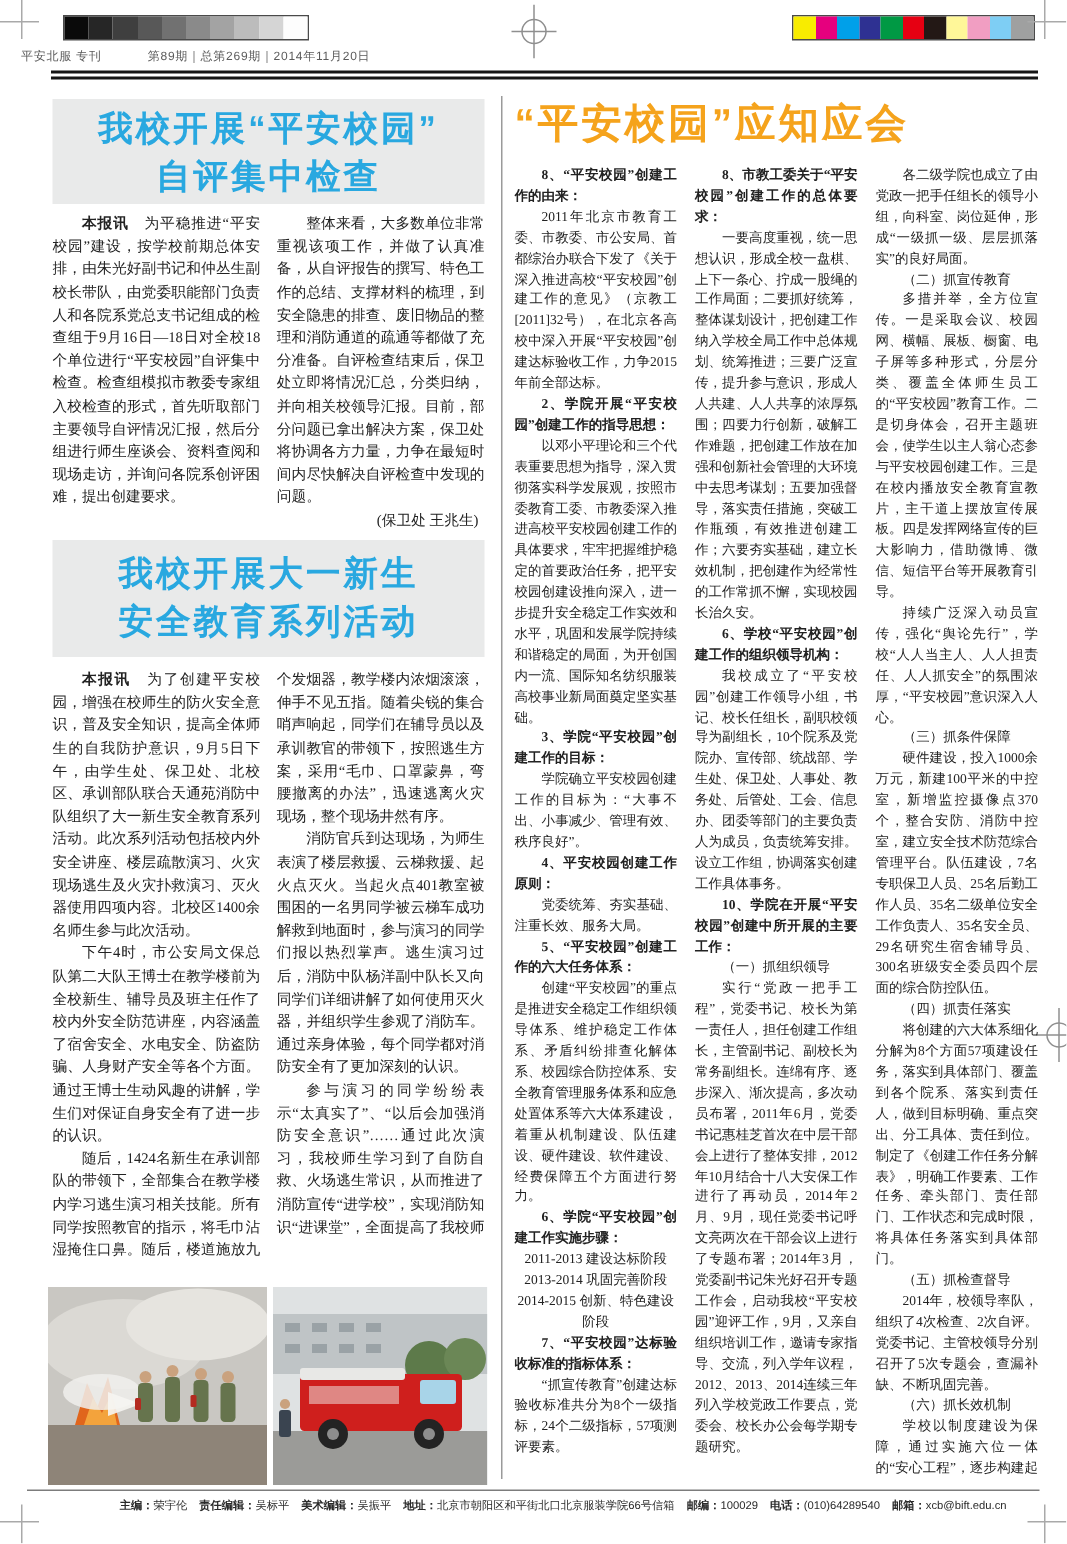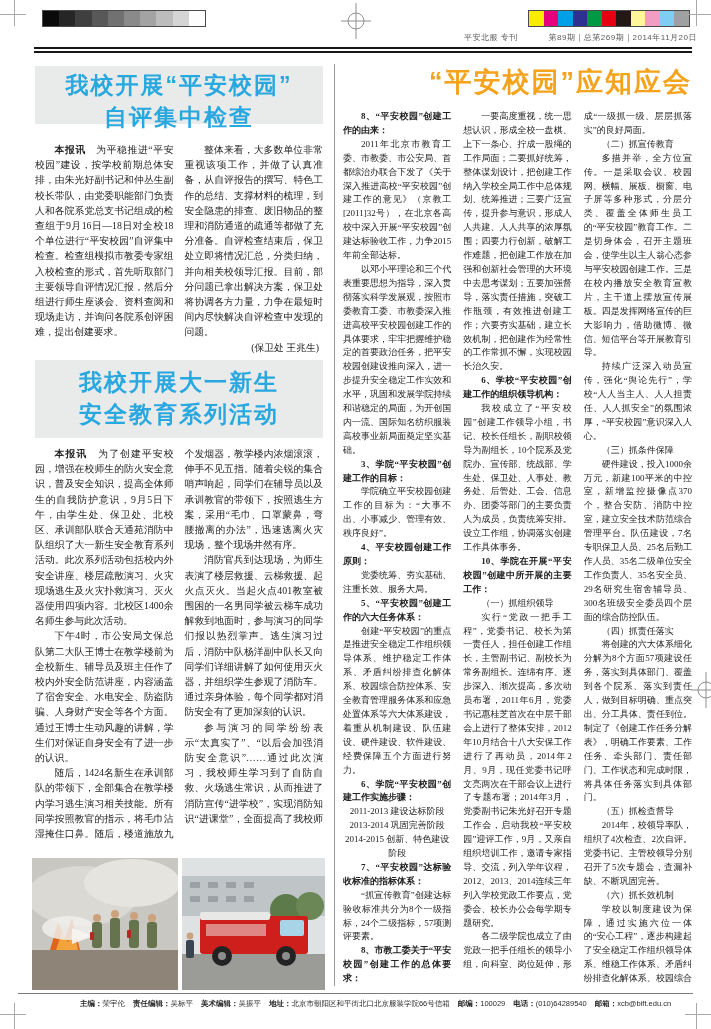--- a/index.html
+++ b/index.html
@@ -8,34 +8,34 @@
 
   
   .bar{position:absolute;top:10px;height:17px;display:flex;border:1px solid #4a4a4a;box-sizing:border-box;}
   #graybar{left:42px;width:164px;}
   #colorbar{left:528px;width:162px;}
   .bar .swatch{flex:1;height:100%;}
   .regmark{position:absolute;}
   .cropline{position:absolute;background:#a9a9a9;}
 
   
-  .masthead{position:absolute;top:32px;left:0;width:711px;text-align:right;
+  .masthead{position:absolute;top:32px;left:0;width:711px;text-align:left;
             font-family:"Liberation Sans","DejaVu Sans",sans-serif;font-size:8px;color:#5a5a5a;letter-spacing:.5px;}
   .masthead span{margin:0 14px;}
   .rule2{position:absolute;left:34px;width:658px;height:1.6px;background:#161616;}
 
   
   .t-box{position:absolute;left:35px;width:288px;background:#e9eaea;
          font-family:"Liberation Sans","DejaVu Sans",sans-serif;font-weight:bold;color:#29a8e0;
          text-align:center;font-size:23px;line-height:32px;letter-spacing:2px;}
-  #tbox1{top:66px;height:58px;padding-top:3px;box-sizing:border-box;}
+  #tbox1{top:66px;height:70px;padding-top:3px;box-sizing:border-box;}
   #tbox2{top:360px;height:78px;padding-top:6px;box-sizing:border-box;}
 
   
-  .t-orange{position:absolute;left:343px;top:60px;width:349px;height:44px;text-align:right;
+  .t-orange{position:absolute;left:343px;top:60px;width:349px;height:44px;text-align:left;
             font-family:"Liberation Sans","DejaVu Sans",sans-serif;font-weight:bold;
             font-size:27px;line-height:44px;color:#f5a31c;letter-spacing:2px;}
 
   
   .art{position:absolute;text-align:justify;color:#222;column-fill:auto;overflow:hidden;}
   .art p{margin:0;text-indent:2em;}
   .art p b{font-weight:bold;}
   .art p.h{font-weight:bold;}
   .art p.c{text-align:center;text-indent:0;}
   .art p.sig{text-align:right;text-indent:0;padding-right:4px;}
@@ -199,20 +199,21 @@
       </svg>
     </div>
   </div>
 
   <div class="vrule"></div>
 
   <div class="t-orange">“平安校园”应知应会</div>
   <div id="art3" class="art">
       <p class="h">8、“平安校园”创建工作的由来：</p>
       <p>2011年北京市教育工委、市教委、市公安局、首都综治办联合下发了《关于深入推进高校“平安校园”创建工作的意见》（京教工[2011]32号），在北京各高校中深入开展“平安校园”创建达标验收工作，力争2015年前全部达标。</p>
+      <p class="h">2、学院开展“平安校园”创建工作的指导思想：</p>
       <p>以邓小平理论和三个代表重要思想为指导，深入贯彻落实科学发展观，按照市委教育工委、市教委深入推进高校平安校园创建工作的具体要求，牢牢把握维护稳定的首要政治任务，把平安校园创建设推向深入，进一步提升安全稳定工作实效和水平，巩固和发展学院持续和谐稳定的局面，为开创国内一流、国际知名纺织服装高校事业新局面奠定坚实基础。</p>
       <p class="h">3、学院“平安校园”创建工作的目标：</p>
       <p>学院确立平安校园创建工作的目标为：“大事不出、小事减少、管理有效、秩序良好”。</p>
       <p class="h">4、平安校园创建工作原则：</p>
       <p>党委统筹、夯实基础、注重长效、服务大局。</p>
       <p class="h">5、“平安校园”创建工作的六大任务体系：</p>
       <p>创建“平安校园”的重点是推进安全稳定工作组织领导体系、维护稳定工作体系、矛盾纠纷排查化解体系、校园综合防控体系、安全教育管理服务体系和应急处置体系等六大体系建设，着重从机制建设、队伍建设、硬件建设、软件建设、经费保障五个方面进行努力。</p>
       <p class="h">6、学院“平安校园”创建工作实施步骤：</p>
       <p class="c">2011-2013 建设达标阶段</p>
       <p class="c">2013-2014 巩固完善阶段</p>

